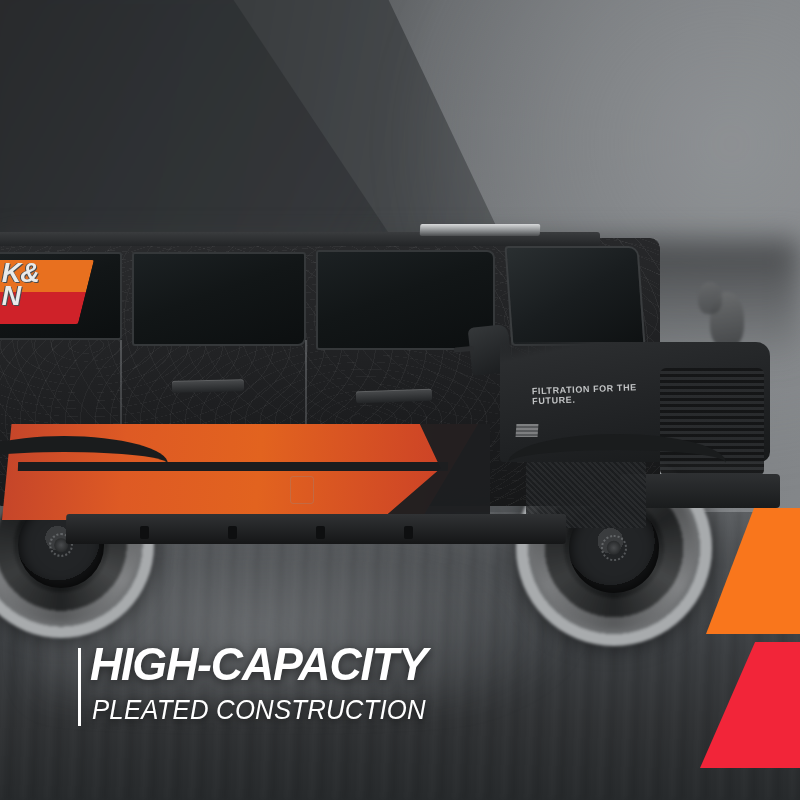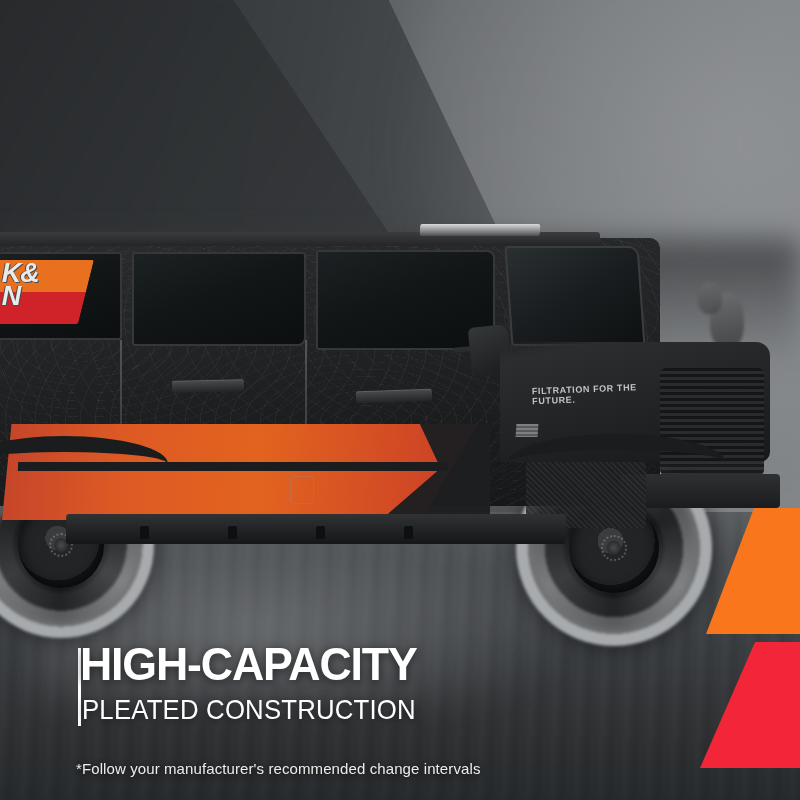--- a/index.html
+++ b/index.html
@@ -305,21 +305,21 @@
   }
   .headline-l1 { font-size: 74px; }
   .headline-l2 { font-size: 74px; }
   .asterisk-mark { font-size: 40px; vertical-align: super; line-height: 0; }
 
   .subhead-block { position: absolute; left: 70px; top: 640px; width: 560px; }
   #subhead-rule {
     position: absolute; left: 8px; top: 8px; width: 3px; height: 78px;
     background: #ffffff;
   }
-  .subhead-text { margin-left: 10px; }
+  .subhead-text { margin-left: 20px; font-style: italic; }
   #subhead-title {
     color: #ffffff; font-weight: 900; font-size: 47px; line-height: 1;
     letter-spacing: -1.2px; margin: 0;
     transform: scaleX(.95); transform-origin: left center;
     text-shadow: 0 2px 10px rgba(0,0,0,.6);
   }
   #subhead-sub {
     color: #ffffff; font-weight: 400; font-size: 28px; line-height: 1;
     letter-spacing: .2px; margin: 9px 0 0 2px;
     transform: scaleX(.92); transform-origin: left center;
@@ -423,15 +423,14 @@
 
 
   <div class="subhead-block">
     <div id="subhead-rule"></div>
     <div class="subhead-text">
       <div id="subhead-title">HIGH-CAPACITY</div>
       <div id="subhead-sub">PLEATED CONSTRUCTION</div>
     </div>
   </div>
 
-  <div id="footnote">*Follow your manufacturer's recommended change intervals</div>
 
 </div>
 
 </body></html>

